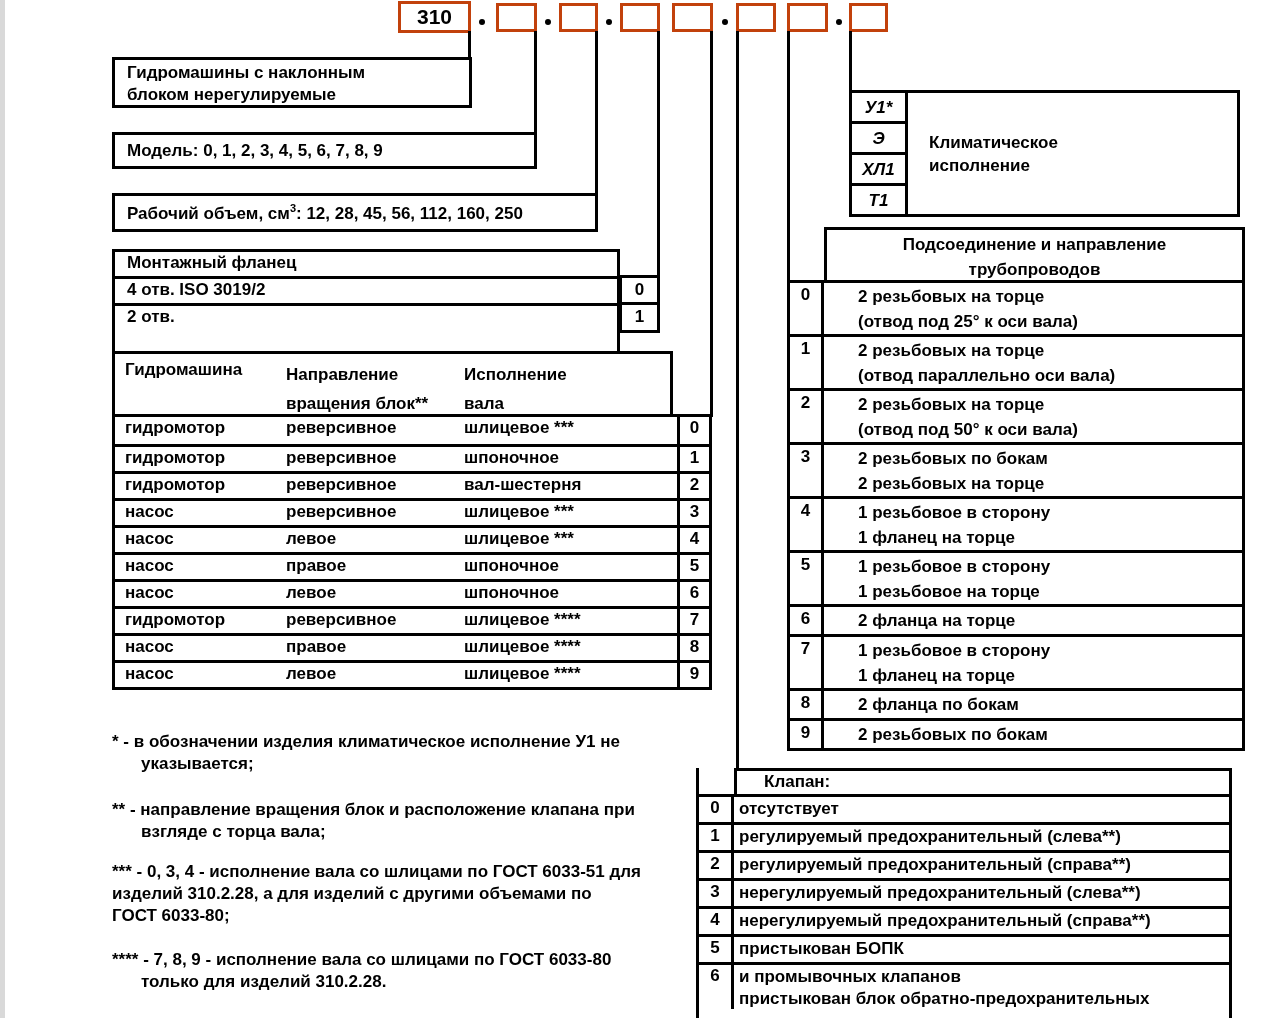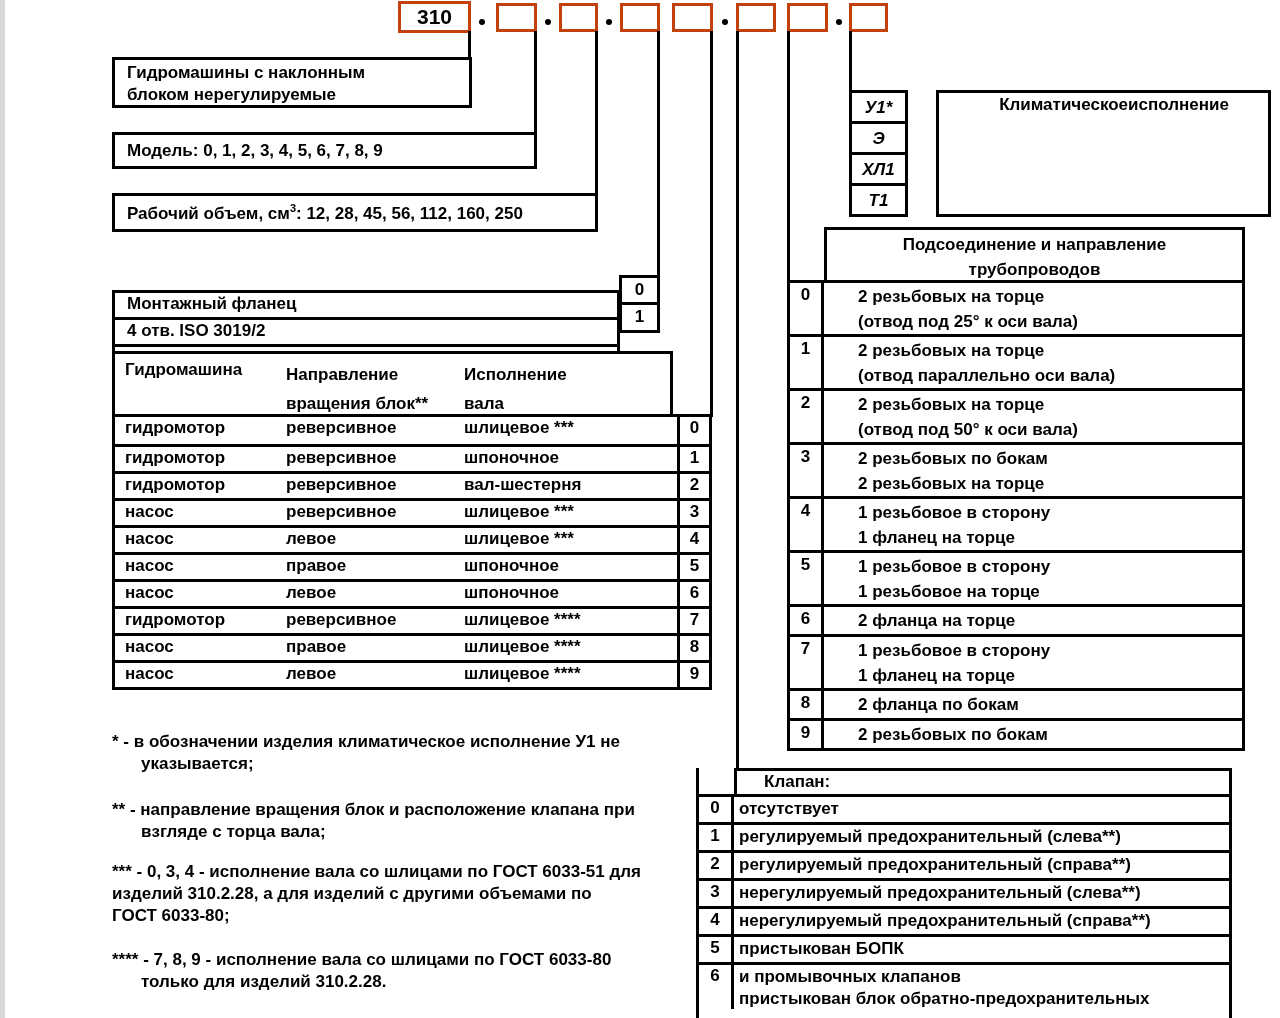--- a/index.html
+++ b/index.html
@@ -82,21 +82,21 @@
   </div>
 
   <div class="t vcenter" style="left:112px;top:132px;width:425px;height:37px;padding-left:12px;">
     <span>Модель: 0, 1, 2, 3, 4, 5, 6, 7, 8, 9</span>
   </div>
 
   <div class="t vcenter" style="left:112px;top:193px;width:486px;height:39px;padding-left:12px;">
     <span><span>Рабочий объем, см</span><sup style="font-size:11px;">3</sup><span>: 12, 28, 45, 56, 112, 160, 250</span></span>
   </div>
 
-  <div class="t" style="left:112px;top:249px;width:508px;height:108px;margin-top:41px;">
+  <div class="t" style="left:112px;top:249px;width:508px;height:108px;">
     <div style="height:23px;padding:1px 0 0 12px;">Монтажный фланец</div>
     <div class="frow" style="height:27px;">
       <span>4 отв. ISO 3019/2</span>
     </div>
     <div class="frow" style="height:28px;">
       <span>2 отв.</span>
     </div>
   </div>
   <div class="fcode" style="left:619px;top:275px;width:41px;height:30px;">
     <span>0</span>
@@ -178,21 +178,21 @@
         <span class="scode">9</span>
     </div>
   </div>
 
   <div class="abs" style="left:849px;top:90px;width:59px;font-style:italic;">
     <div class="ccell"><span>У1*</span></div>
     <div class="ccell"><span>Э</span></div>
     <div class="ccell"><span>ХЛ1</span></div>
     <div class="ccell"><span>Т1</span></div>
   </div>
-  <div class="t" style="left:905px;top:90px;width:335px;height:127px;display:flex;flex-direction:row;justify-content:center;padding-left:21px;line-height:23px;margin-left:31px;">
+  <div class="t" style="left:905px;top:90px;width:335px;height:127px;display:flex;flex-direction:column;justify-content:center;padding-left:21px;line-height:23px;">
     <div>Климатическое</div>
     <div>исполнение</div>
   </div>
 
   <div class="abs" style="left:787px;top:227px;width:458px;height:524px;">
     <div class="abs" style="left:0;top:0;bottom:0;width:3px;background:#000;"></div>
     <div class="abs" style="left:37px;right:0;top:0;height:56px;border:3px solid #000;text-align:center;padding-top:2px;line-height:25px;">
       <div>Подсоединение и направление</div>
       <div>трубопроводов</div>
     </div>

